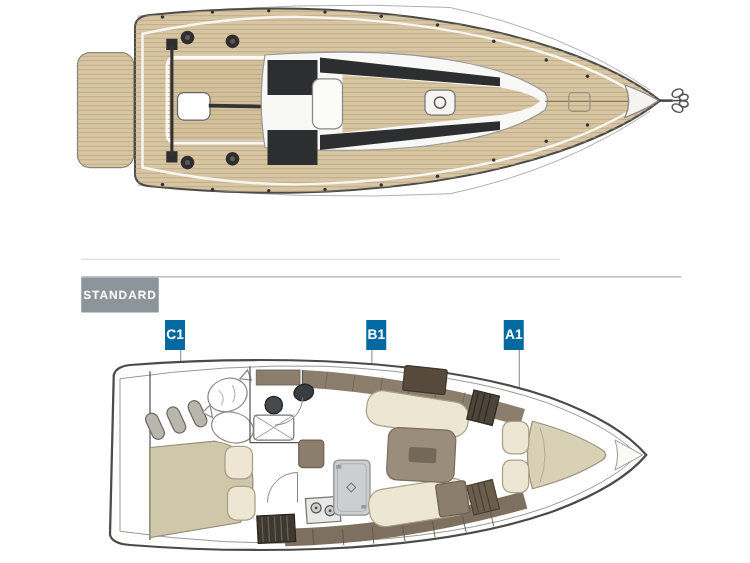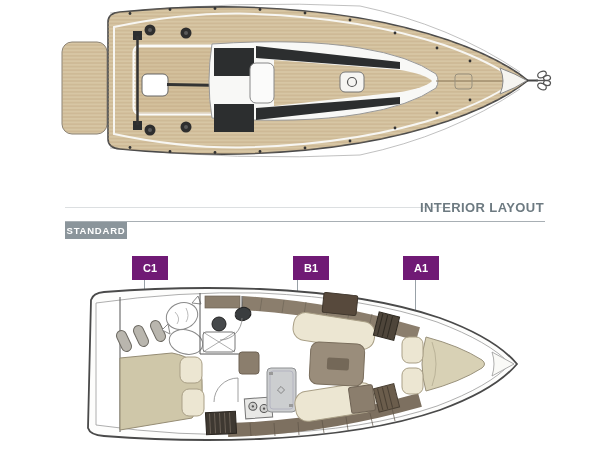--- a/index.html
+++ b/index.html
@@ -3,24 +3,24 @@
 <meta charset="utf-8">
 <style>
   html,body{margin:0;padding:0;background:#fff;}
   .page{position:relative;width:600px;height:450px;background:#ffffff;overflow:hidden;
         font-family:"Liberation Sans",sans-serif;}
   svg{position:absolute;left:0;top:0;}
   .section-title{position:absolute;top:200px;right:56px;font-size:13px;font-weight:bold;
         letter-spacing:.4px;color:#6d7a81;}
   .rule-light{position:absolute;left:65px;top:207px;width:383px;height:1px;background:#dcdfe1;}
   .rule-main{position:absolute;left:65px;top:221px;width:480px;height:1px;background:#a8afb4;}
-  .variant-badge{position:absolute;left:65px;top:222px;width:62px;height:17px;background:#8b959b;
+  .variant-badge{position:absolute;left:65px;top:222px;width:62px;height:28px;background:#8b959b;
         color:#fff;font-size:9.5px;font-weight:bold;letter-spacing:.8px;display:flex;
         align-items:center;justify-content:center;}
-  .marker{position:absolute;top:256px;width:36px;height:24px;background:#701a75;color:#fff;
+  .marker{position:absolute;top:256px;width:16px;height:24px;background:#0369a1;color:#fff;
         font-size:11px;font-weight:bold;display:flex;align-items:center;justify-content:center;}
   .leader{position:absolute;width:1px;background:#98a1a7;top:280px;}
 </style>
 </head>
 <body>
 
 <div class="page">
 
   <svg width="600" height="450" viewBox="0 0 600 450">
     <defs>
@@ -126,21 +126,20 @@
         <ellipse cx="542" cy="74.5" rx="4.5" ry="3" transform="rotate(-25 542 74.5)"></ellipse>
         <ellipse cx="547" cy="78" rx="3.5" ry="2.5" transform="rotate(-10 547 78)"></ellipse>
         <ellipse cx="542" cy="86.5" rx="4.5" ry="3" transform="rotate(25 542 86.5)"></ellipse>
         <ellipse cx="547" cy="83" rx="3.5" ry="2.5" transform="rotate(10 547 83)"></ellipse>
         <line x1="536" y1="80.5" x2="545" y2="80.5"></line>
       </g>
     </g>
   </svg>
 
   <div class="rule-light"></div>
-  <div class="section-title">INTERIOR LAYOUT</div>
   <div class="rule-main"></div>
   <div class="variant-badge">STANDARD</div>
 
   <div class="marker" style="left:132px">C1</div>
   <div class="marker" style="left:293px">B1</div>
   <div class="marker" style="left:403px">A1</div>
   <div class="leader" style="left:143.5px;height:14px"></div>
   <div class="leader" style="left:296.5px;height:16px"></div>
   <div class="leader" style="left:414.5px;height:31px"></div>
 

